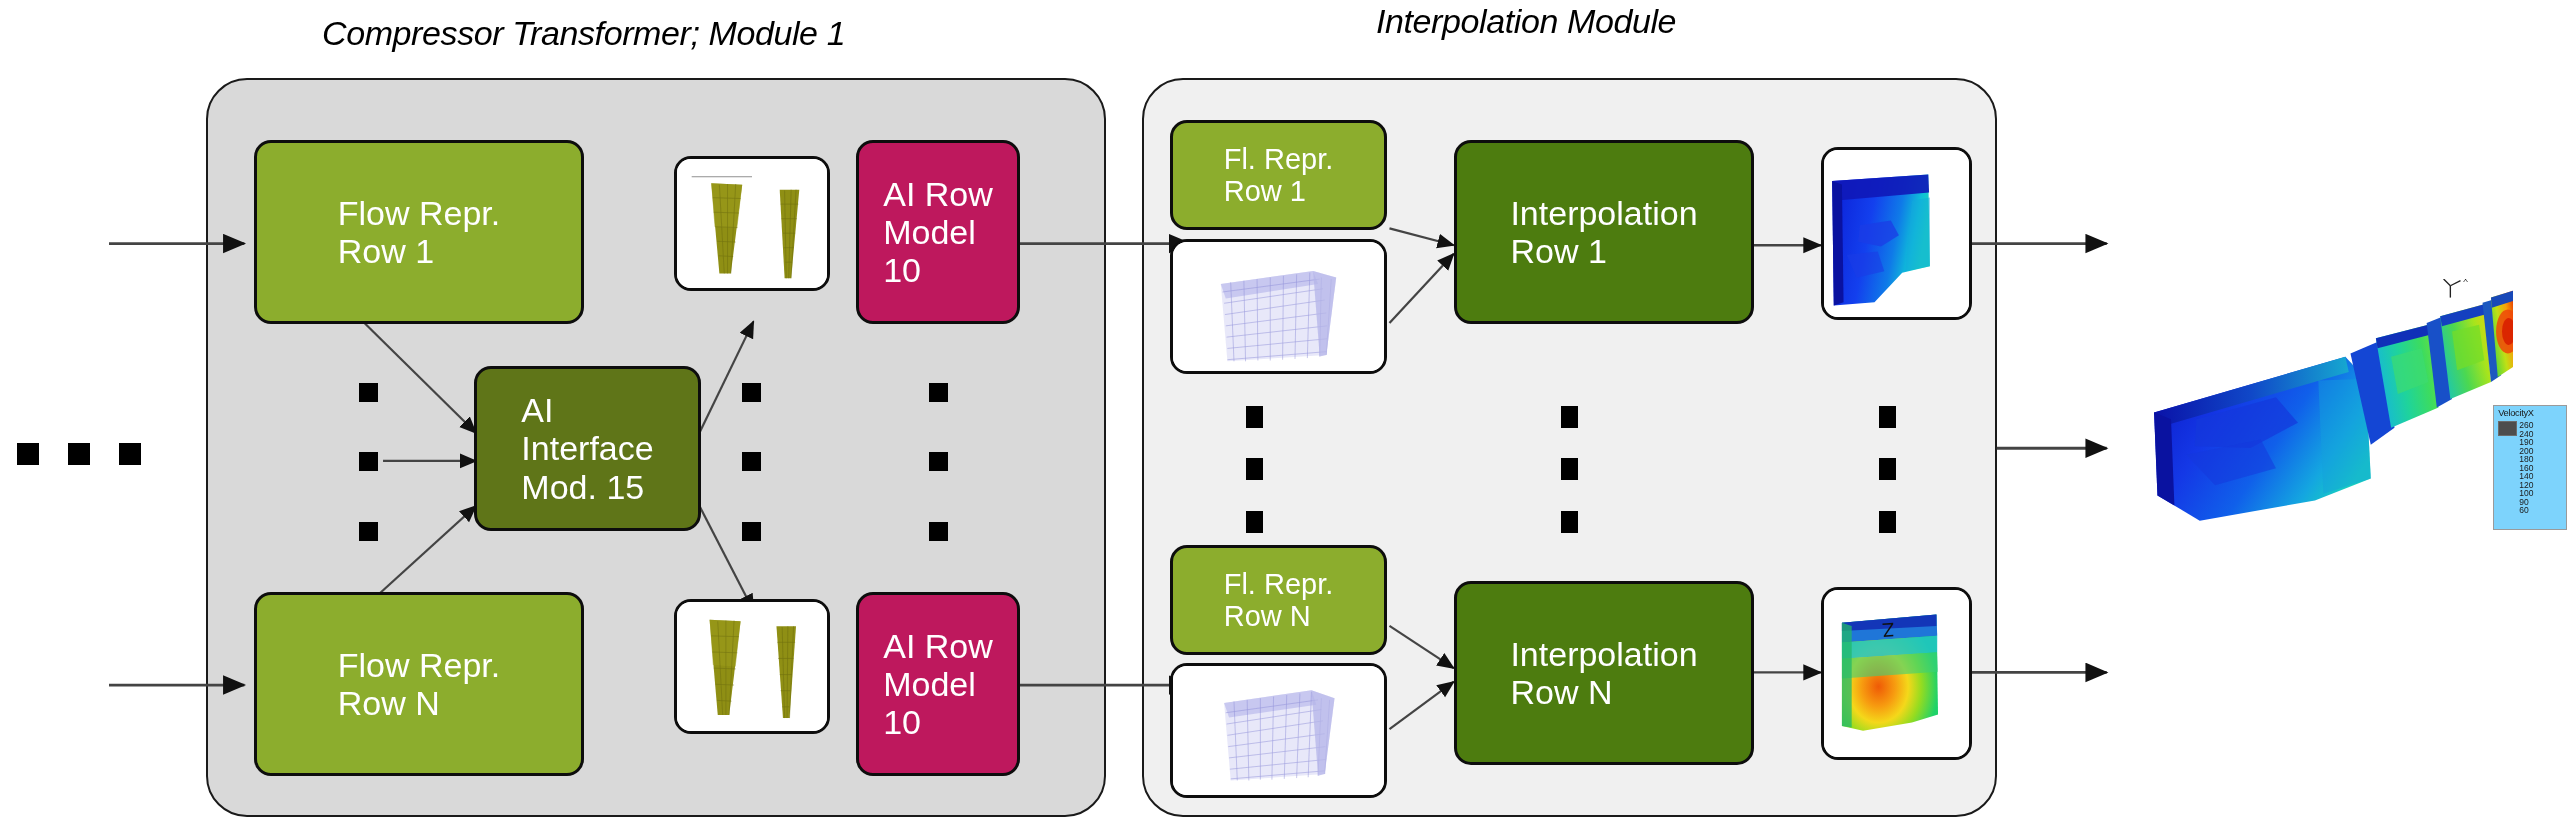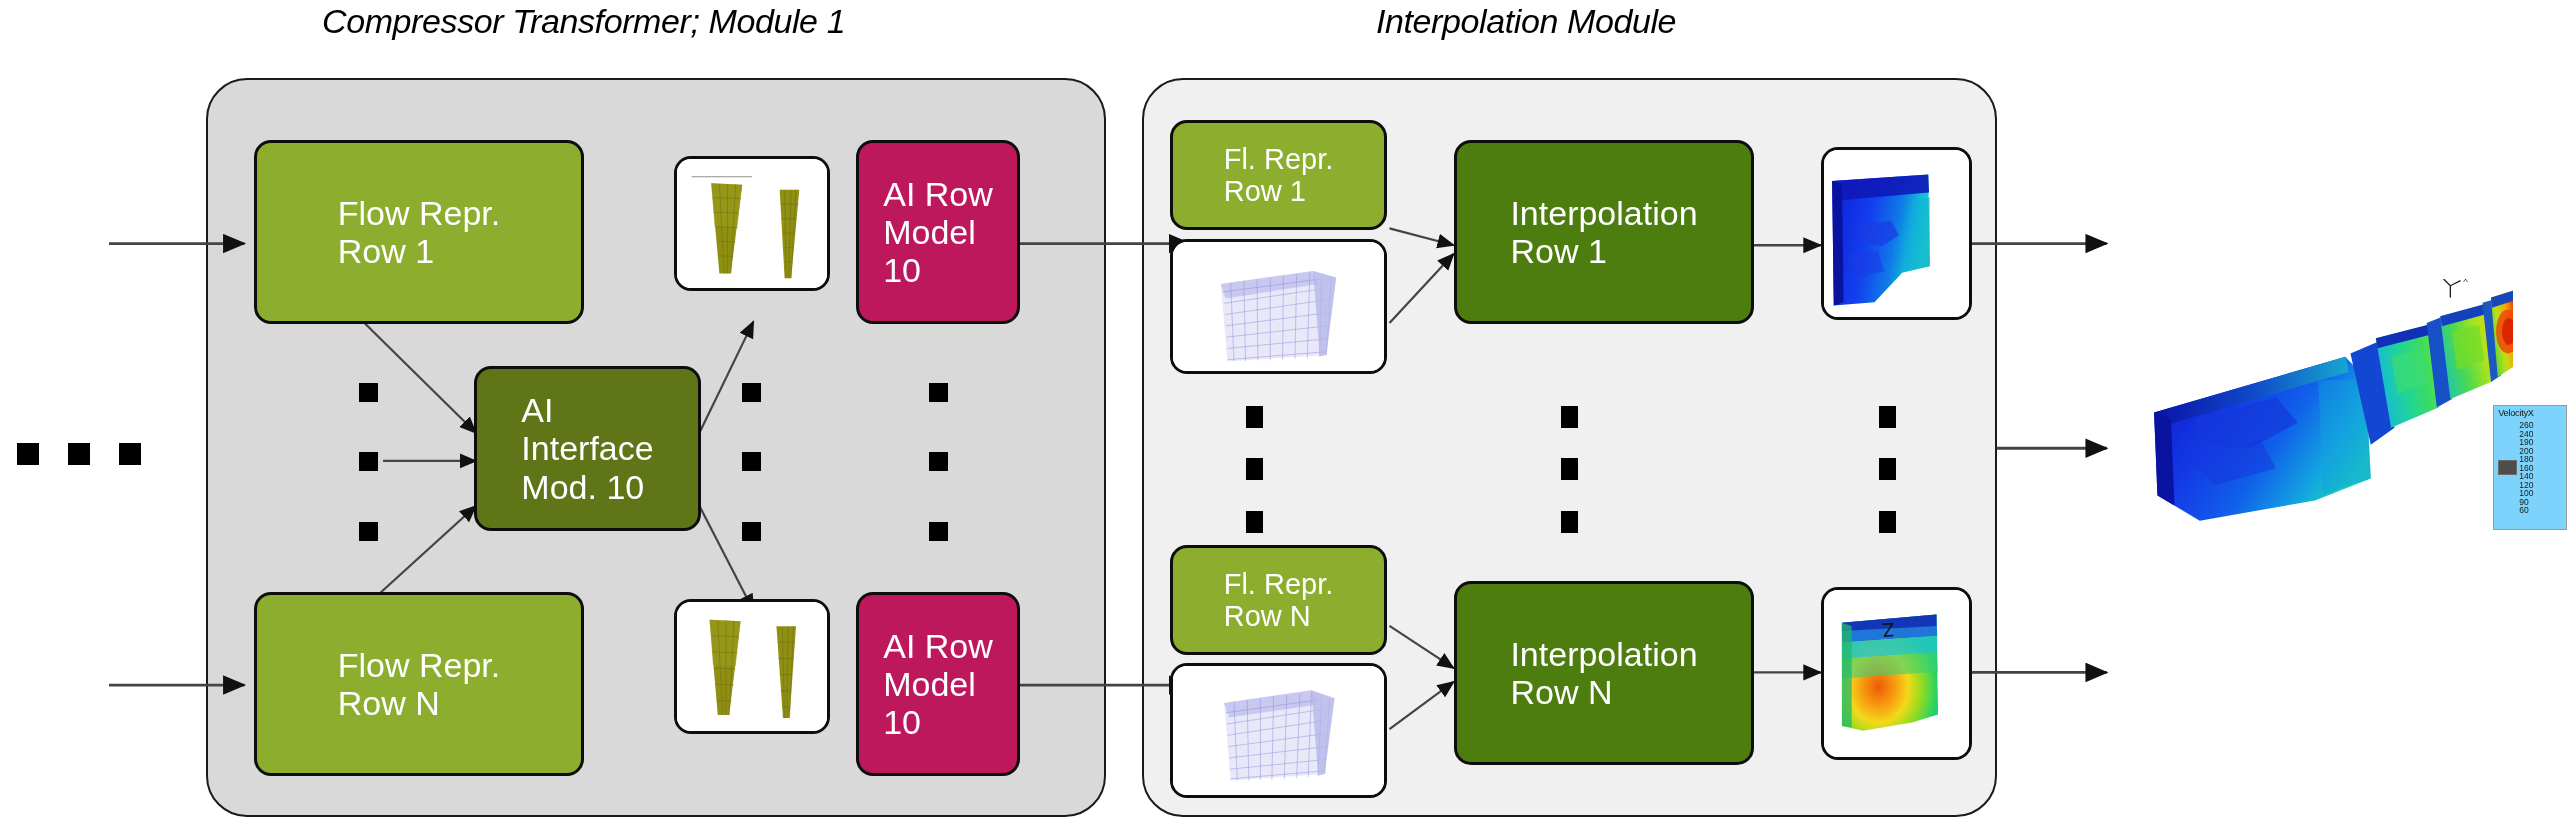--- a/index.html
+++ b/index.html
@@ -54,41 +54,41 @@
 
   
   .legend{
     position:absolute;background:#7dd3fc;border:1.7px solid #9a9a9a;
     box-sizing:border-box;padding:3.4px 4.2px 4.2px 4.2px;
   }
   .legend-title{
     font-size:9.3px;color:#1a1a1a;line-height:1;margin-bottom:2.5px;
     font-family:"Liberation Sans",sans-serif;letter-spacing:-0.3px;
   }
-  .legend-body{display:flex;align-items:center;}
+  .legend-body{display:flex;align-items:flex-start;}
   .legend-bar{
     width:18.6px;border:0.8px solid #6b6b6b;box-sizing:border-box;
     display:flex;flex-direction:column;
   }
   .legend-bar i{display:block;flex:1 1 auto;border-bottom:0.8px solid #4d4d4d;}
   .legend-bar i:last-child{border-bottom:none;}
   .legend-ticks{
     display:flex;flex-direction:column;justify-content:space-between;
     margin-left:2.5px;font-size:8.5px;color:#1a1a1a;line-height:1;
   }
   .legend-ticks span{display:block;height:8.5px;}
 
   
   .cfd{position:absolute;}
   .cfd svg{display:block;width:100%;height:100%;}
 </style>
 </head>
 <body>
 
-<div class="module-title" style="left:322px;top:2px;">Compressor Transformer; Module 1</div>
+<div class="module-title" style="left:322px;top:14px;">Compressor Transformer; Module 1</div>
 
 <div class="module-title" style="left:1376px;top:1.7px;">Interpolation Module</div>
 
 <div class="panel panel-compressor" style="left:206px;top:78px;width:900px;height:739px;"></div>
 
 <div class="panel panel-interp" style="left:1142px;top:78px;width:855px;height:739px;"></div>
 
 <svg class="edges" viewBox="0 0 3044 979">
   <defs>
     <marker id="ah" markerWidth="9" markerHeight="9" refX="7.4" refY="3.4" orient="auto" markerUnits="strokeWidth">
@@ -134,21 +134,21 @@
 </svg>
 
 <div class="node node-green" style="left:254px;top:140px;width:330px;height:184px;">Flow Repr.
 Row 1</div>
 
 <div class="node node-green" style="left:254px;top:592px;width:330px;height:184px;">Flow Repr.
 Row N</div>
 
 <div class="node node-darkgreen" style="left:474px;top:366px;width:227px;height:165px;">AI
 Interface
-Mod. 10</div>
+Mod. 15</div>
 
 <div class="thumb" style="left:674px;top:156px;width:156px;height:135px;">
   <svg viewBox="0 0 184 160" preserveAspectRatio="none">
     <rect width="184" height="160" fill="#fff"></rect>
     <line x1="18" y1="22" x2="92" y2="22" stroke="#777" stroke-width="1"></line>
     <path d="M42,30 L80,32 L66,142 L52,142 Z" fill="#8f8f14"></path>
     <path d="M42,30 L80,32 L74,86 L46,84 Z" fill="#9d9d1c" opacity="0.55"></path>
     <g stroke="#6d6d10" stroke-width="0.8" opacity="0.75">
       <path d="M44,48 L78,49"></path>
         <path d="M45,66 L76,67"></path>

